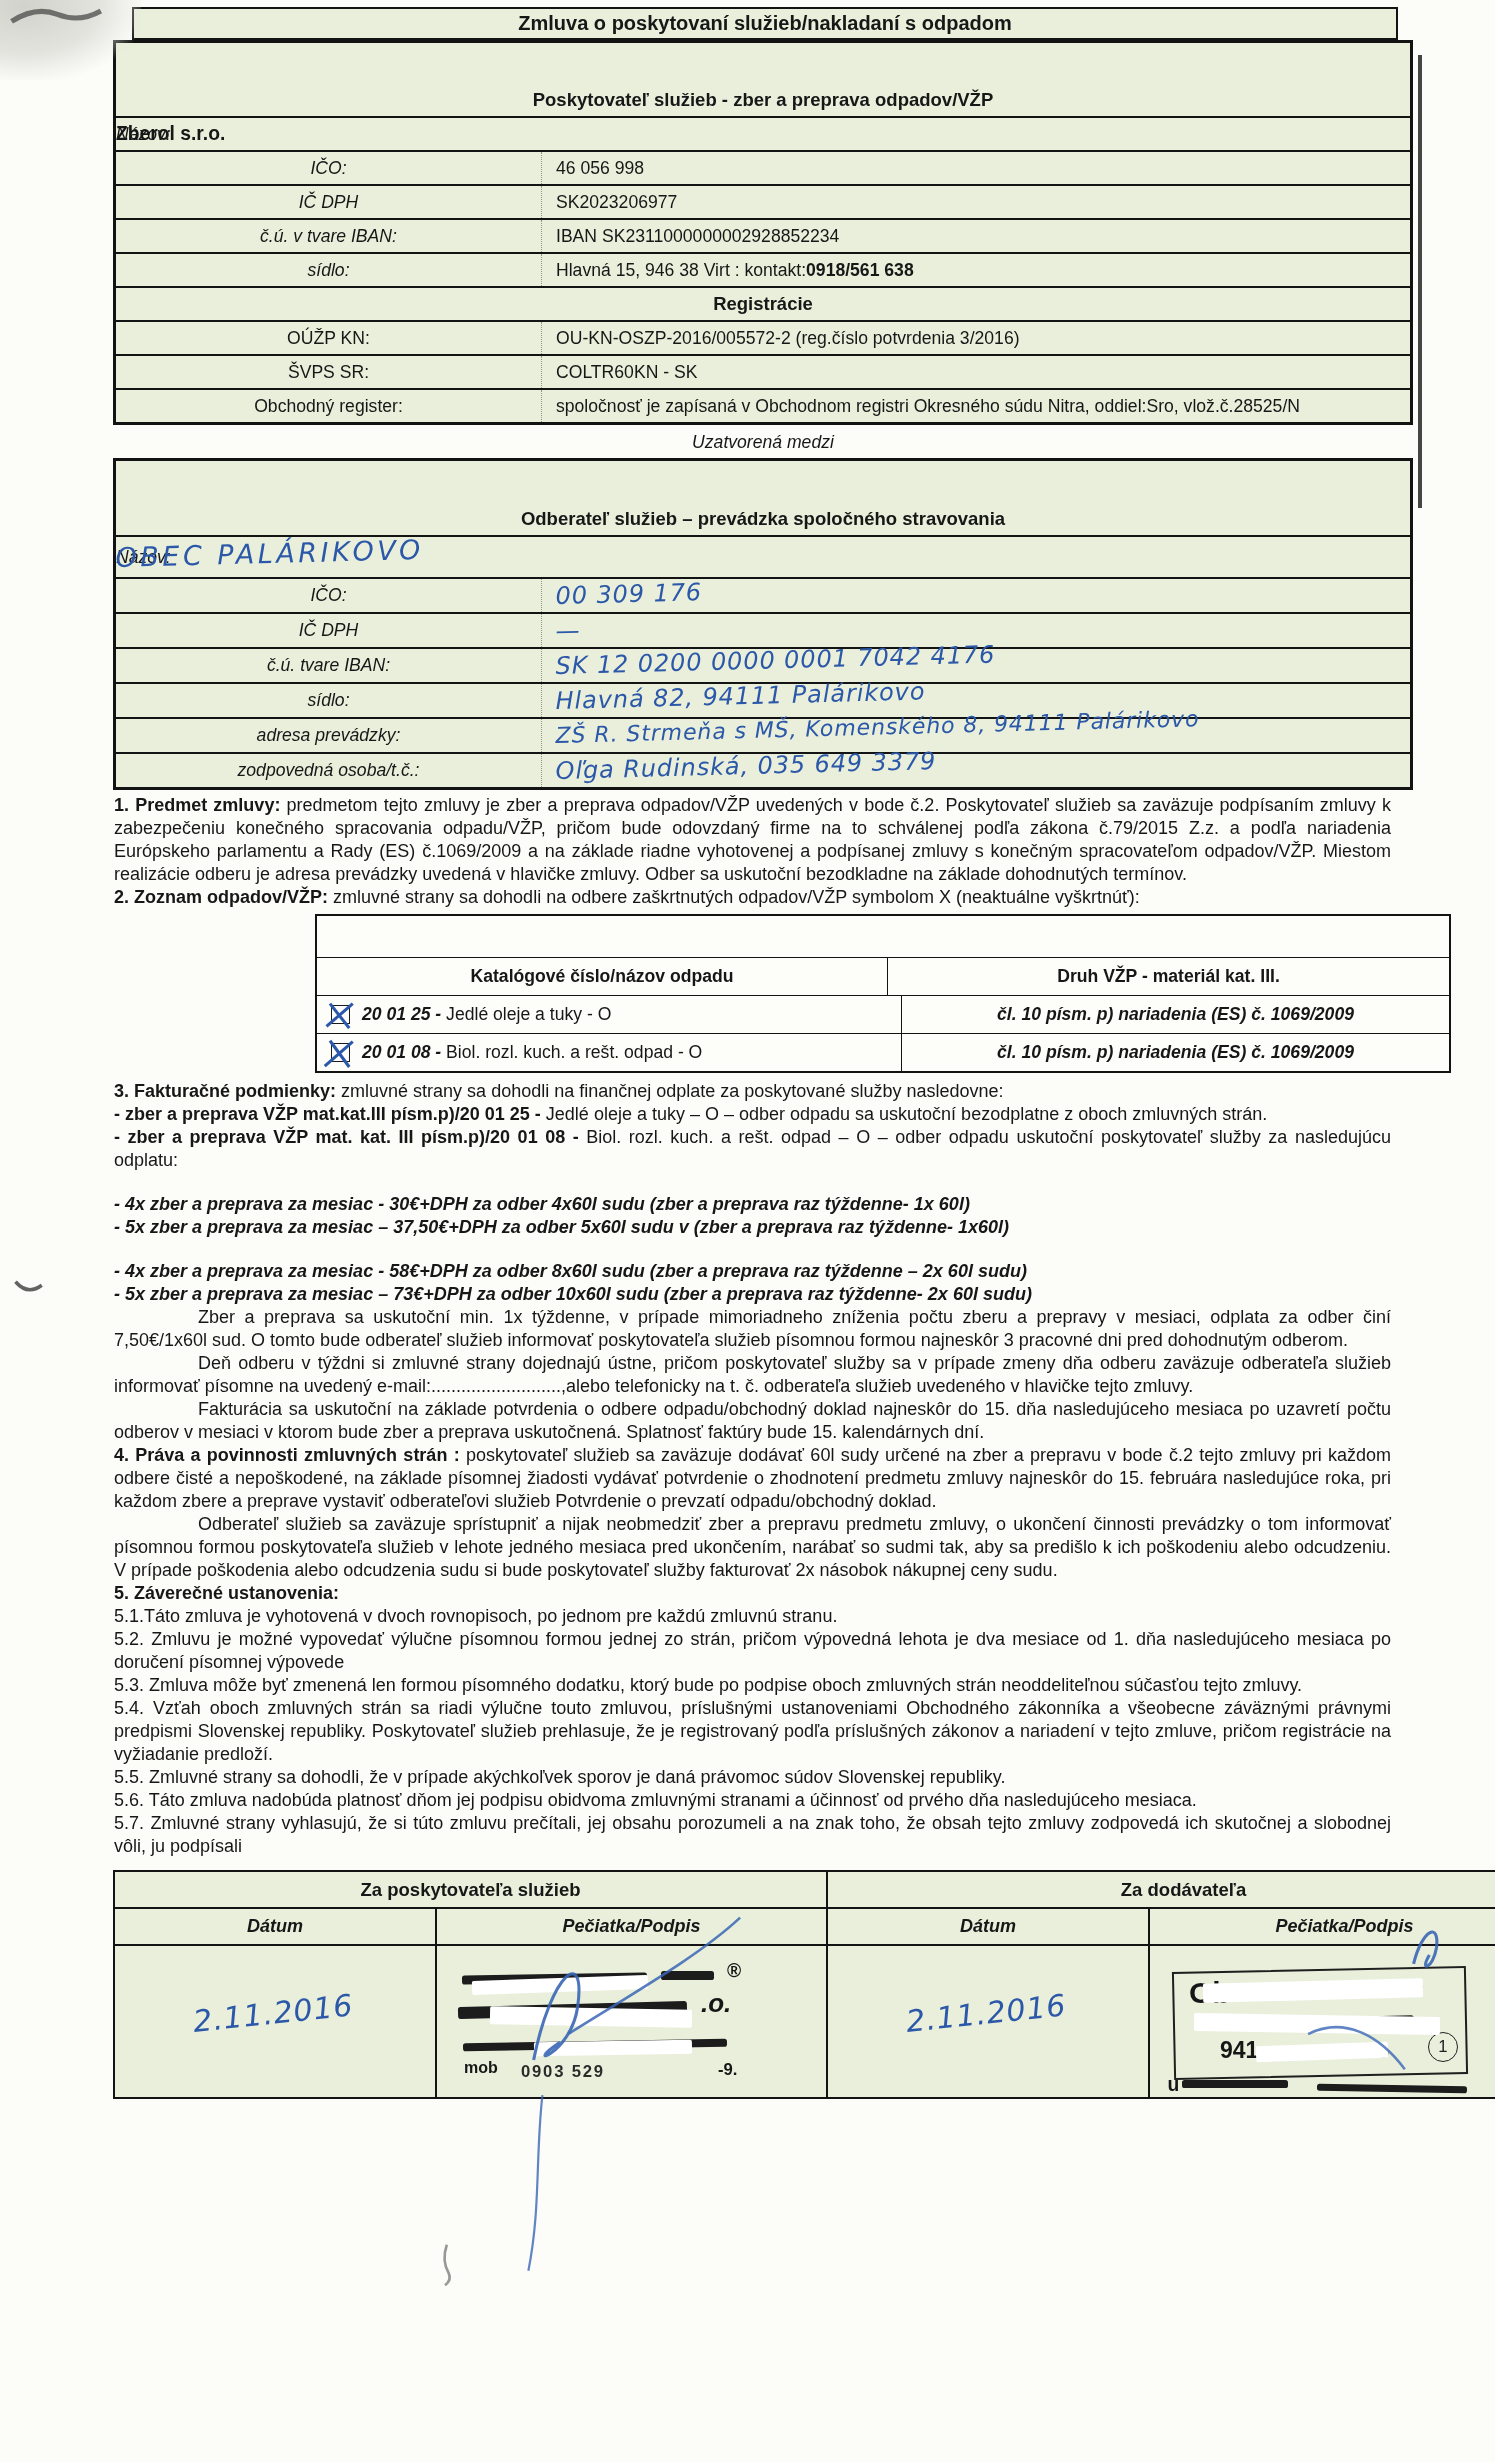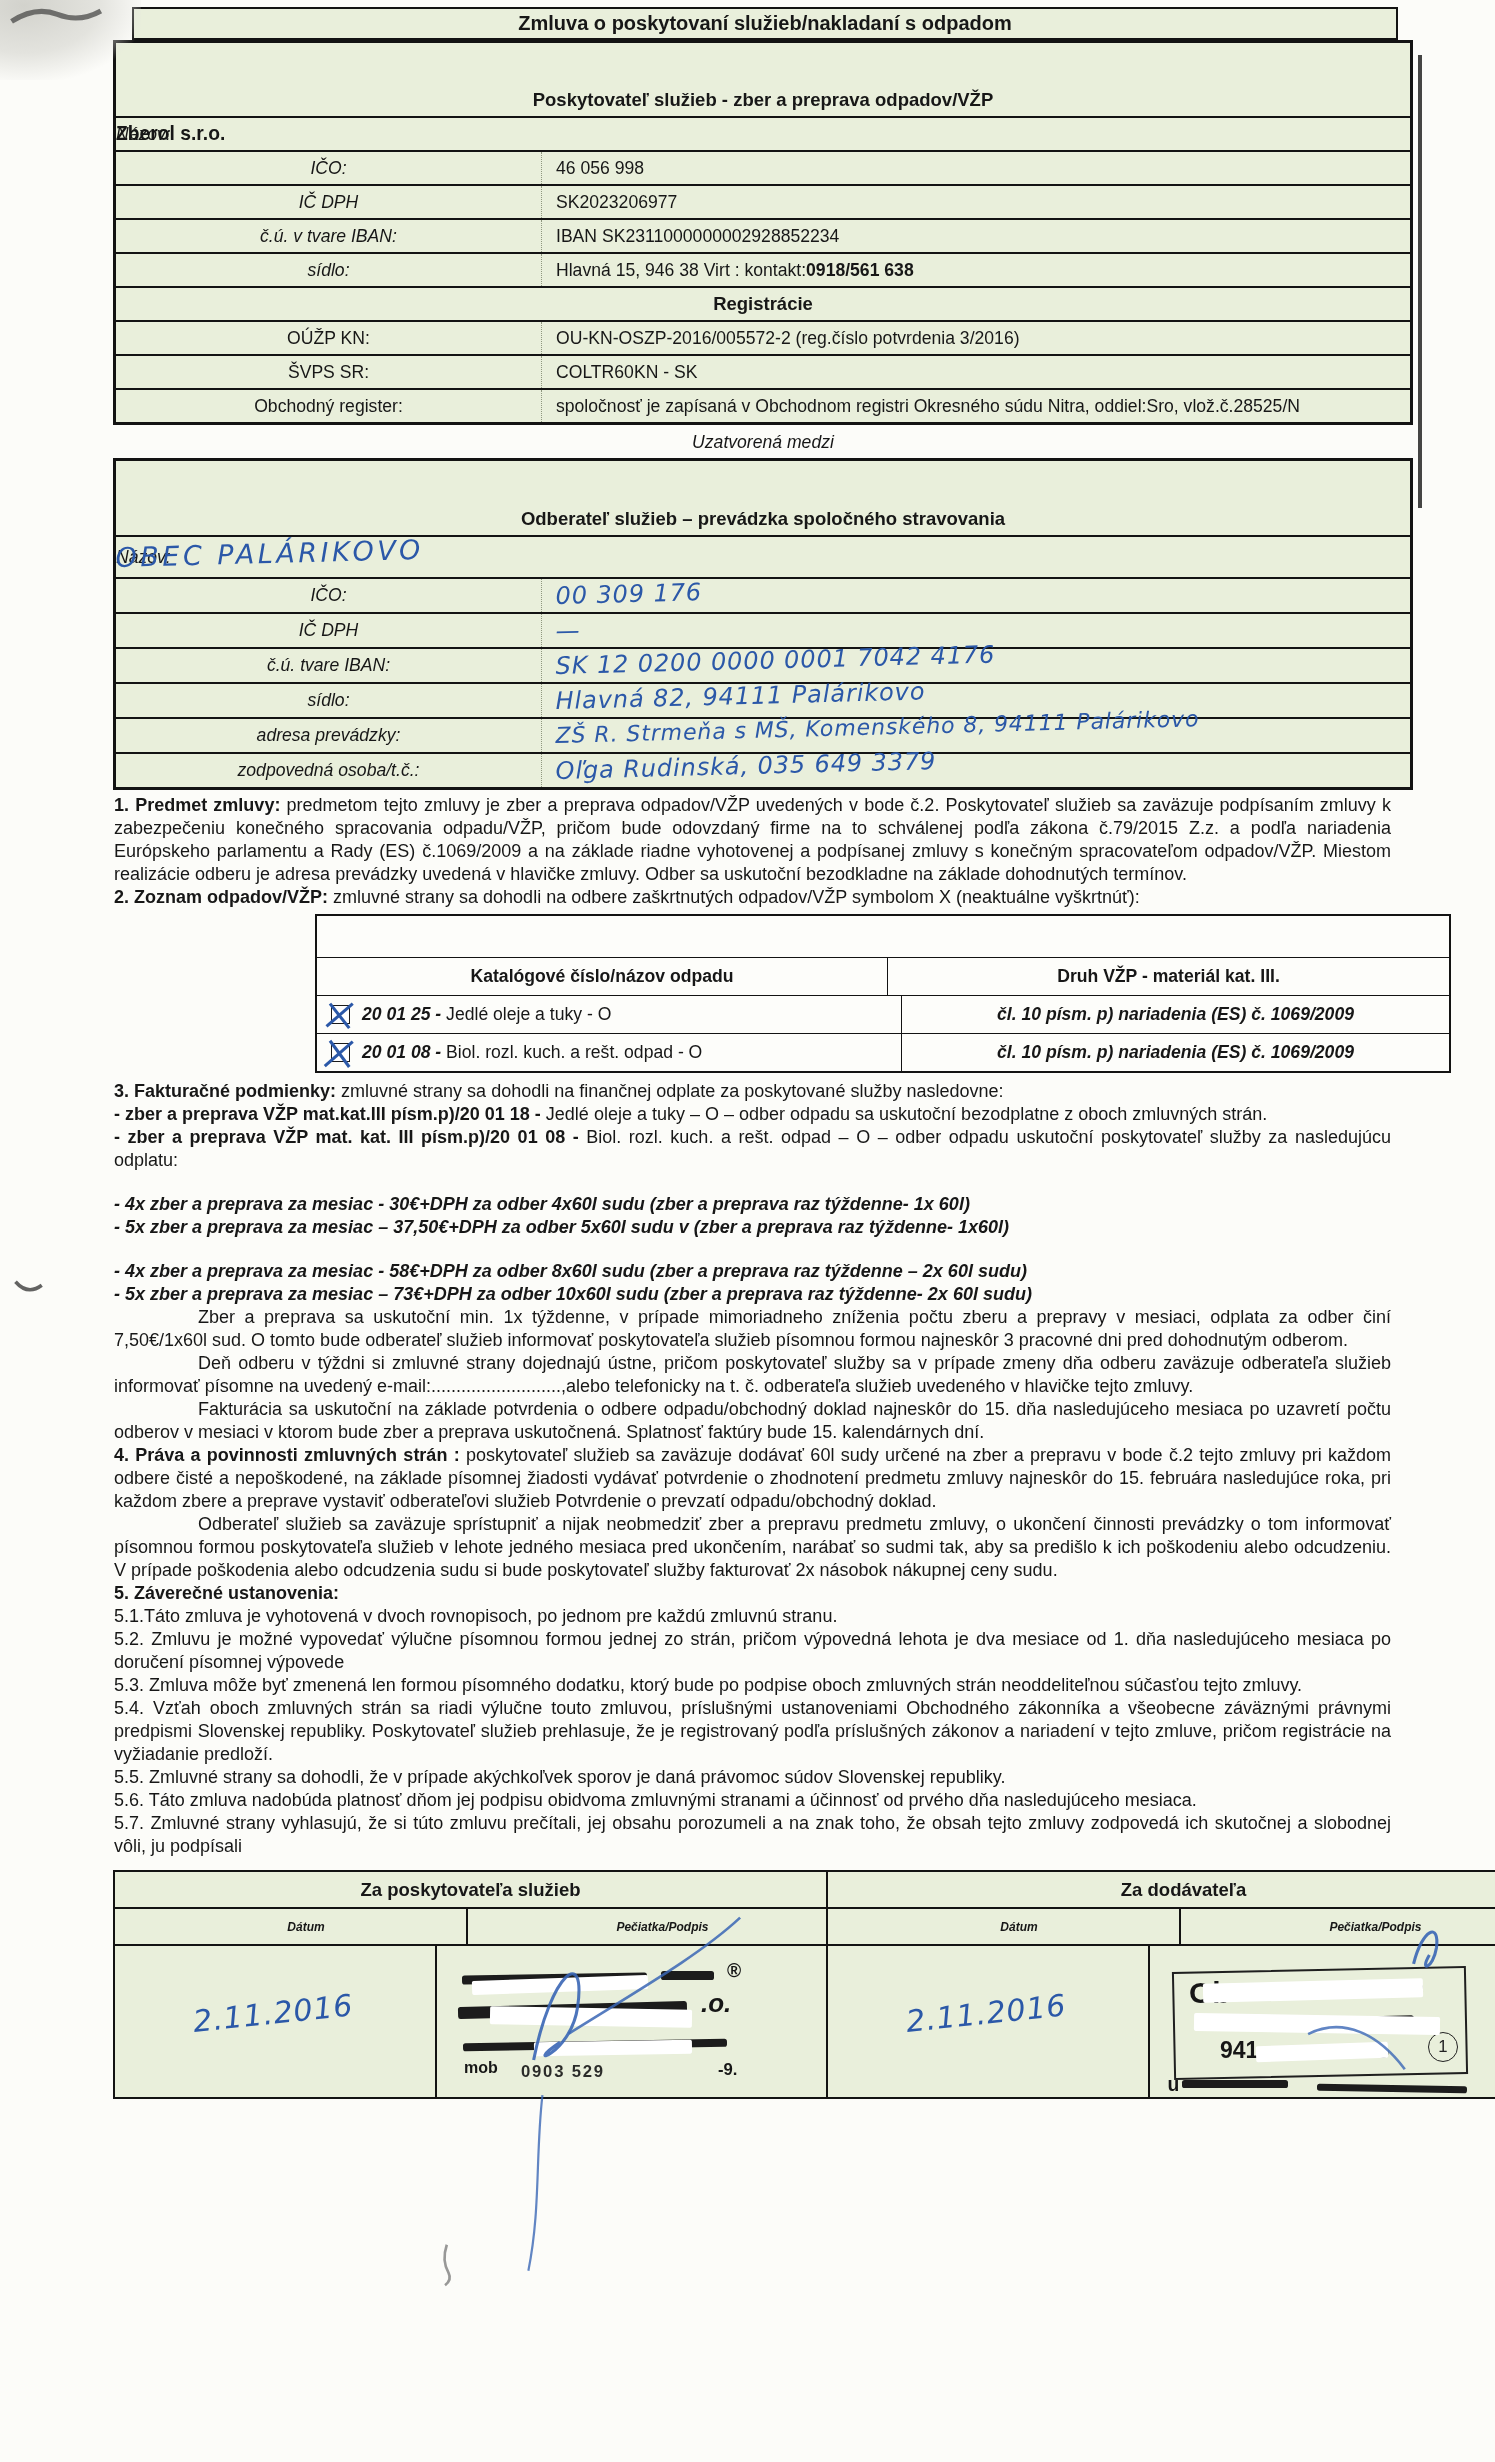--- a/index.html
+++ b/index.html
@@ -48,21 +48,21 @@
   .cb svg{position:absolute;left:-8.8px;top:-6.2px;overflow:visible;}
   
   .sig{margin:12.3px 0 0 113px;width:1428px;border:2.6px solid #131313;background:#e9efdb;
        display:flex;box-sizing:border-box;}
   .half{flex:1;min-width:0;}
   .half+.half{border-left:2.6px solid #131313;}
   .shead{height:35px;display:flex;align-items:center;justify-content:center;
          font-weight:bold;font-size:18.5px;border-bottom:2.6px solid #131313;}
   .scols{display:flex;height:35px;border-bottom:2.6px solid #131313;}
   .scol{display:flex;align-items:center;justify-content:center;font-weight:bold;
-        font-style:italic;font-size:12px;padding-left:31px;}
+        font-style:italic;font-size:18px;}
   .scol.d{flex:0 0 45%;border-right:2.6px solid #131313;}
   .scol.p{flex:1;}
   .sbody{display:flex;height:151px;}
   .sbody .d{flex:0 0 45%;border-right:2.6px solid #131313;display:flex;align-items:center;
             justify-content:center;}
   .sbody .p{flex:1;position:relative;}
   .hw-date{font-size:30px;transform:rotate(-6deg);}
   
   .stamp{position:absolute;inset:0;overflow:visible;}
   .bar{position:absolute;background:#1c1c1c;border-radius:2.6px;height:8.8px;}
@@ -206,21 +206,21 @@
               <path d="M8 3 L 30 33" stroke="#2b58a8" stroke-width="3.5" fill="none"></path>
             </svg>
           </span>
           <span><span class="code">20 01 08 - </span><span class="wname">Biol. rozl. kuch. a rešt. odpad - O</span></span>
         </div>
         <div class="c2">čl. 10 písm. p) nariadenia (ES) č. 1069/2009</div>
       </div>
     </div>
 
     <p><b class="lead">3. Fakturačné podmienky:</b><span> zmluvné strany sa dohodli na finančnej odplate za poskytované služby nasledovne:</span></p>
-    <p><b class="lead">- zber a preprava VŽP mat.kat.III písm.p)/20 01 18 - </b><span>Jedlé oleje a tuky – O – odber odpadu sa uskutoční bezodplatne z oboch zmluvných strán.</span></p>
+    <p><b class="lead">- zber a preprava VŽP mat.kat.III písm.p)/20 01 25 - </b><span>Jedlé oleje a tuky – O – odber odpadu sa uskutoční bezodplatne z oboch zmluvných strán.</span></p>
     <p><b class="lead">- zber a preprava VŽP mat. kat. III písm.p)/20 01 08 - </b><span>Biol. rozl. kuch. a rešt. odpad – O – odber odpadu uskutoční poskytovateľ služby za nasledujúcu odplatu:</span></p>
     <div class="gap24"></div>
     <p class="price">- 4x zber a preprava za mesiac - 30€+DPH za odber 4x60l sudu (zber a preprava raz týždenne- 1x 60l)</p>
     <p class="price">- 5x zber a preprava za mesiac – 37,50€+DPH za odber 5x60l sudu v (zber a preprava raz týždenne- 1x60l)</p>
     <div class="gap24"></div>
     <p class="price">- 4x zber a preprava  za mesiac - 58€+DPH za odber 8x60l sudu (zber a preprava raz týždenne – 2x 60l sudu)</p>
     <p class="price">- 5x zber a preprava za mesiac – 73€+DPH za odber 10x60l sudu (zber a preprava raz týždenne- 2x 60l sudu)</p>
     <p class="ind">Zber a preprava sa uskutoční min. 1x týždenne, v prípade mimoriadneho zníženia počtu  zberu a prepravy v mesiaci, odplata za odber činí 7,50€/1x60l sud. O tomto bude odberateľ služieb informovať poskytovateľa služieb písomnou formou najneskôr 3 pracovné dni pred dohodnutým odberom.</p>
     <p class="ind">Deň odberu v týždni si zmluvné strany dojednajú ústne, pričom poskytovateľ služby sa v prípade zmeny dňa odberu zaväzuje odberateľa služieb informovať písomne na uvedený e-mail:..........................,alebo telefonicky na t. č. odberateľa služieb uvedeného v hlavičke tejto zmluvy.</p>
     <p class="ind">Fakturácia sa uskutoční na základe potvrdenia o odbere odpadu/obchodný doklad najneskôr do 15. dňa nasledujúceho mesiaca po uzavretí počtu odberov v mesiaci v ktorom bude zber a preprava uskutočnená. Splatnosť faktúry bude 15. kalendárnych dní.</p>

